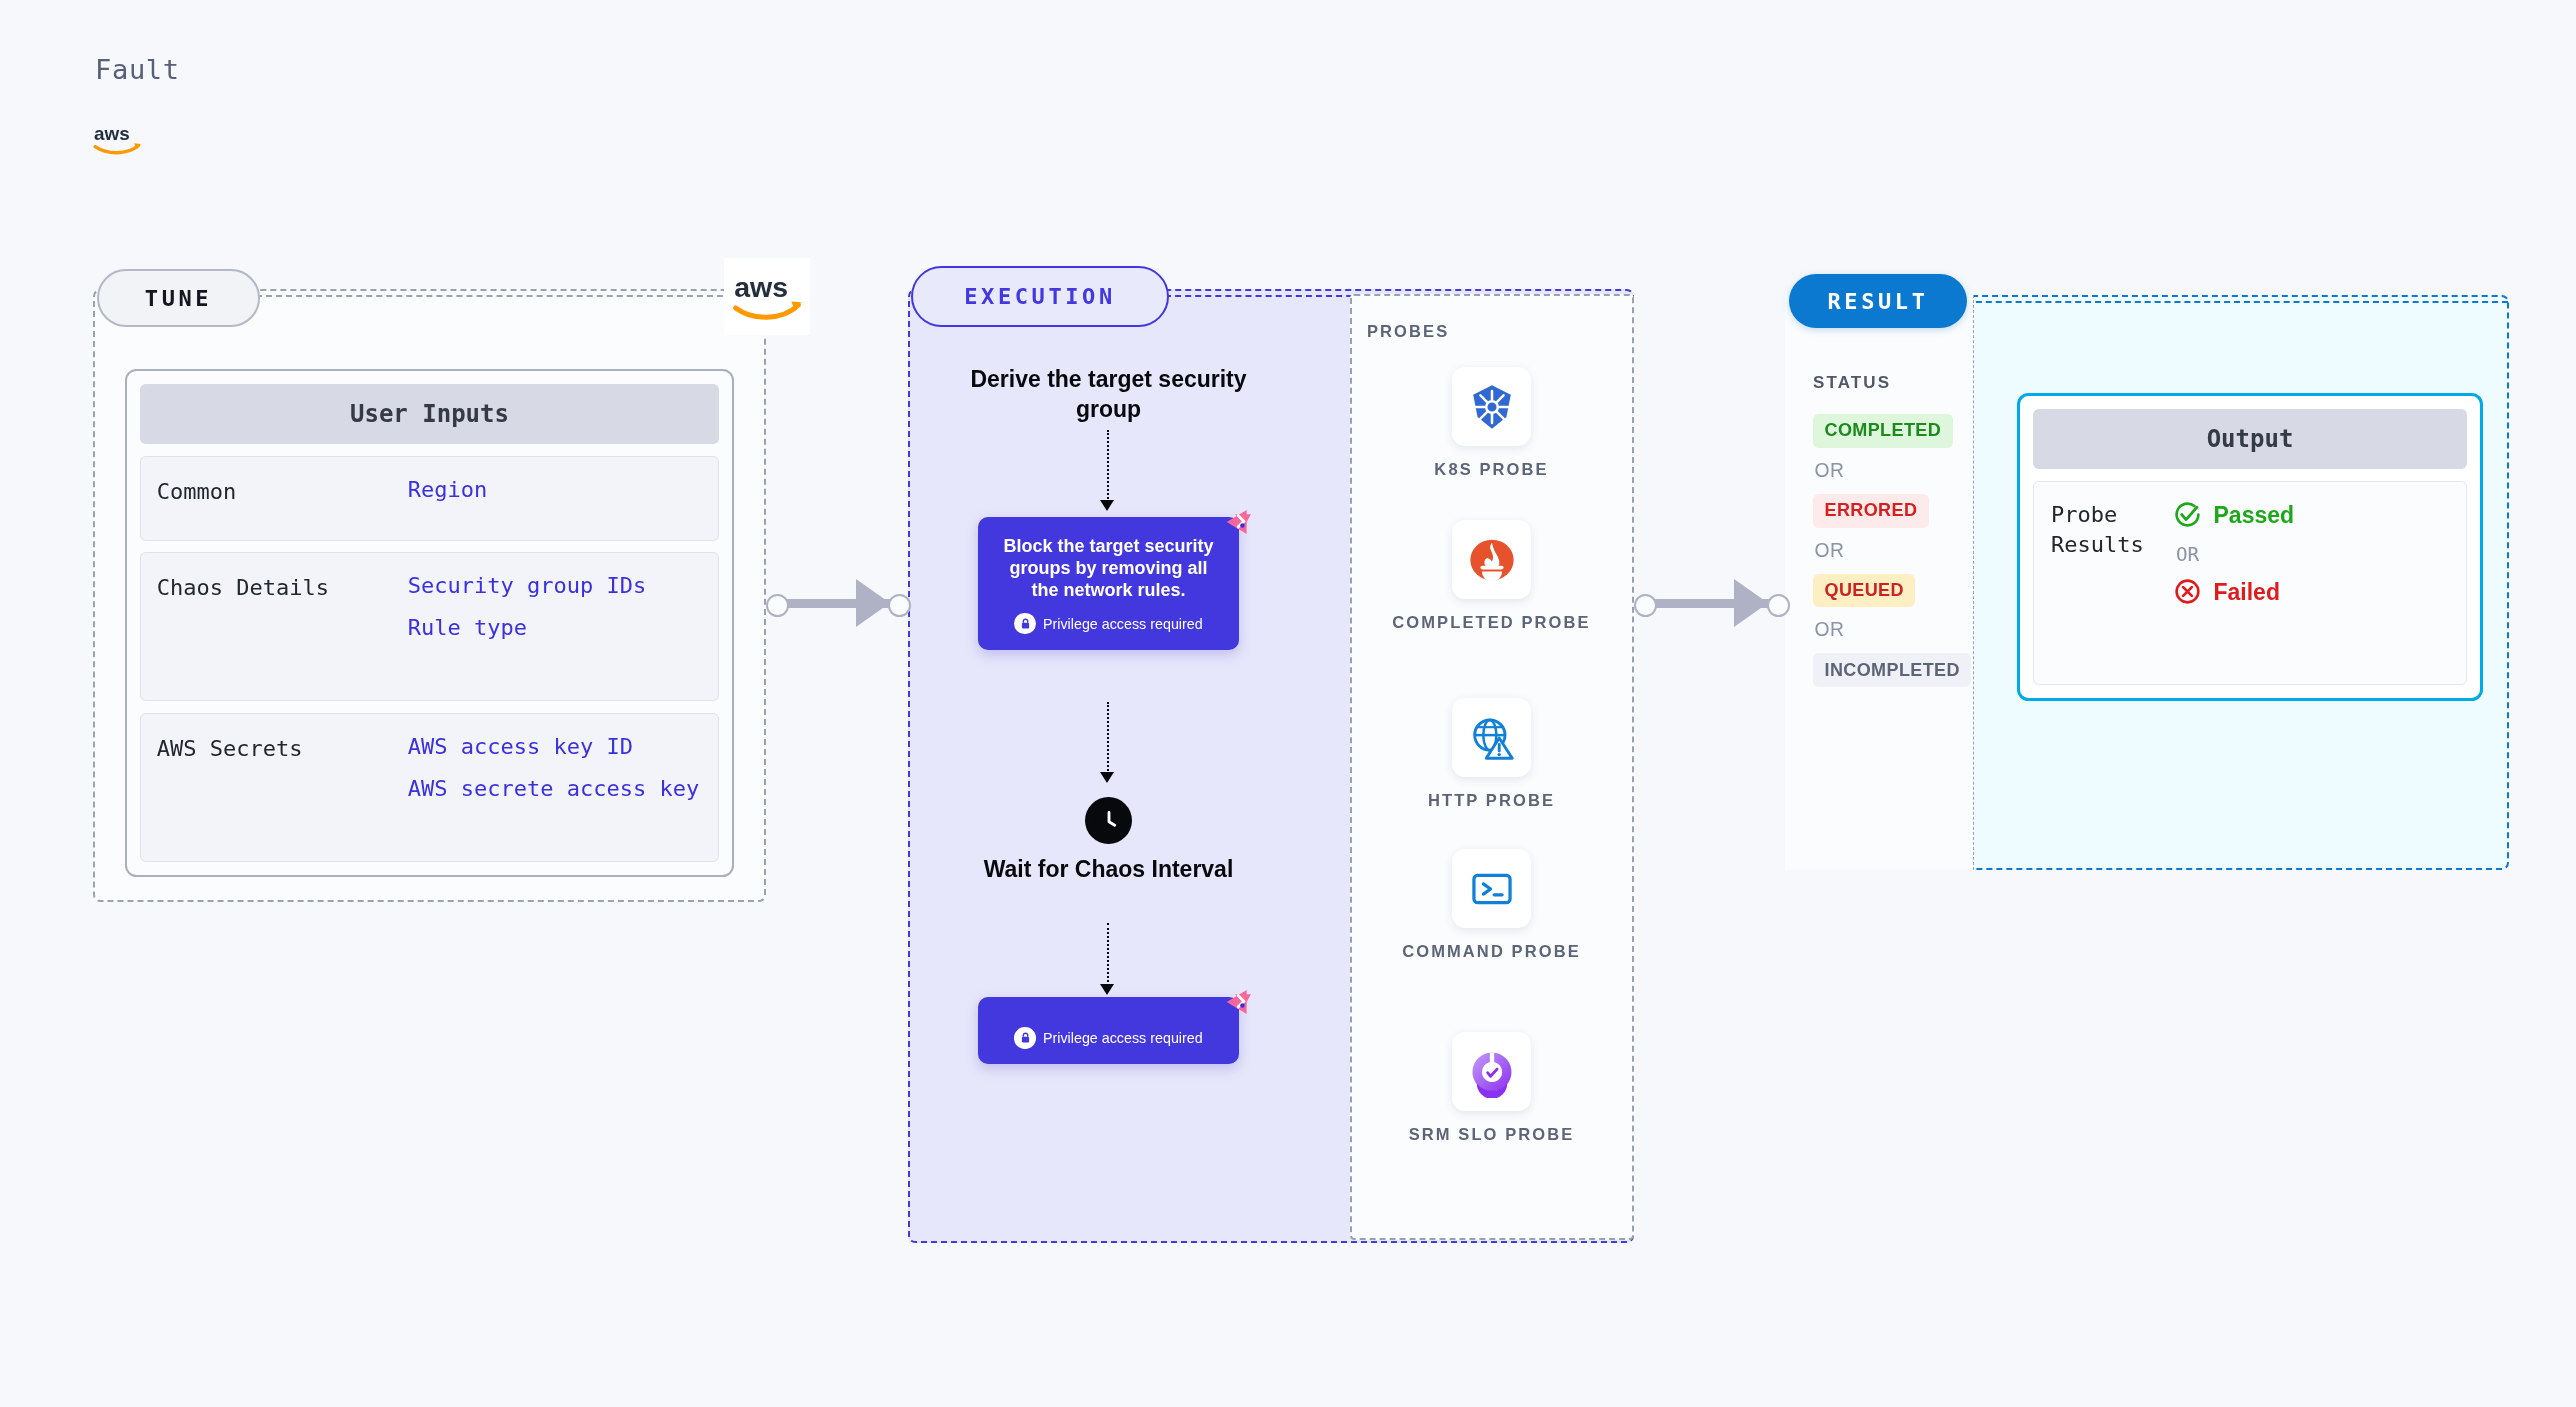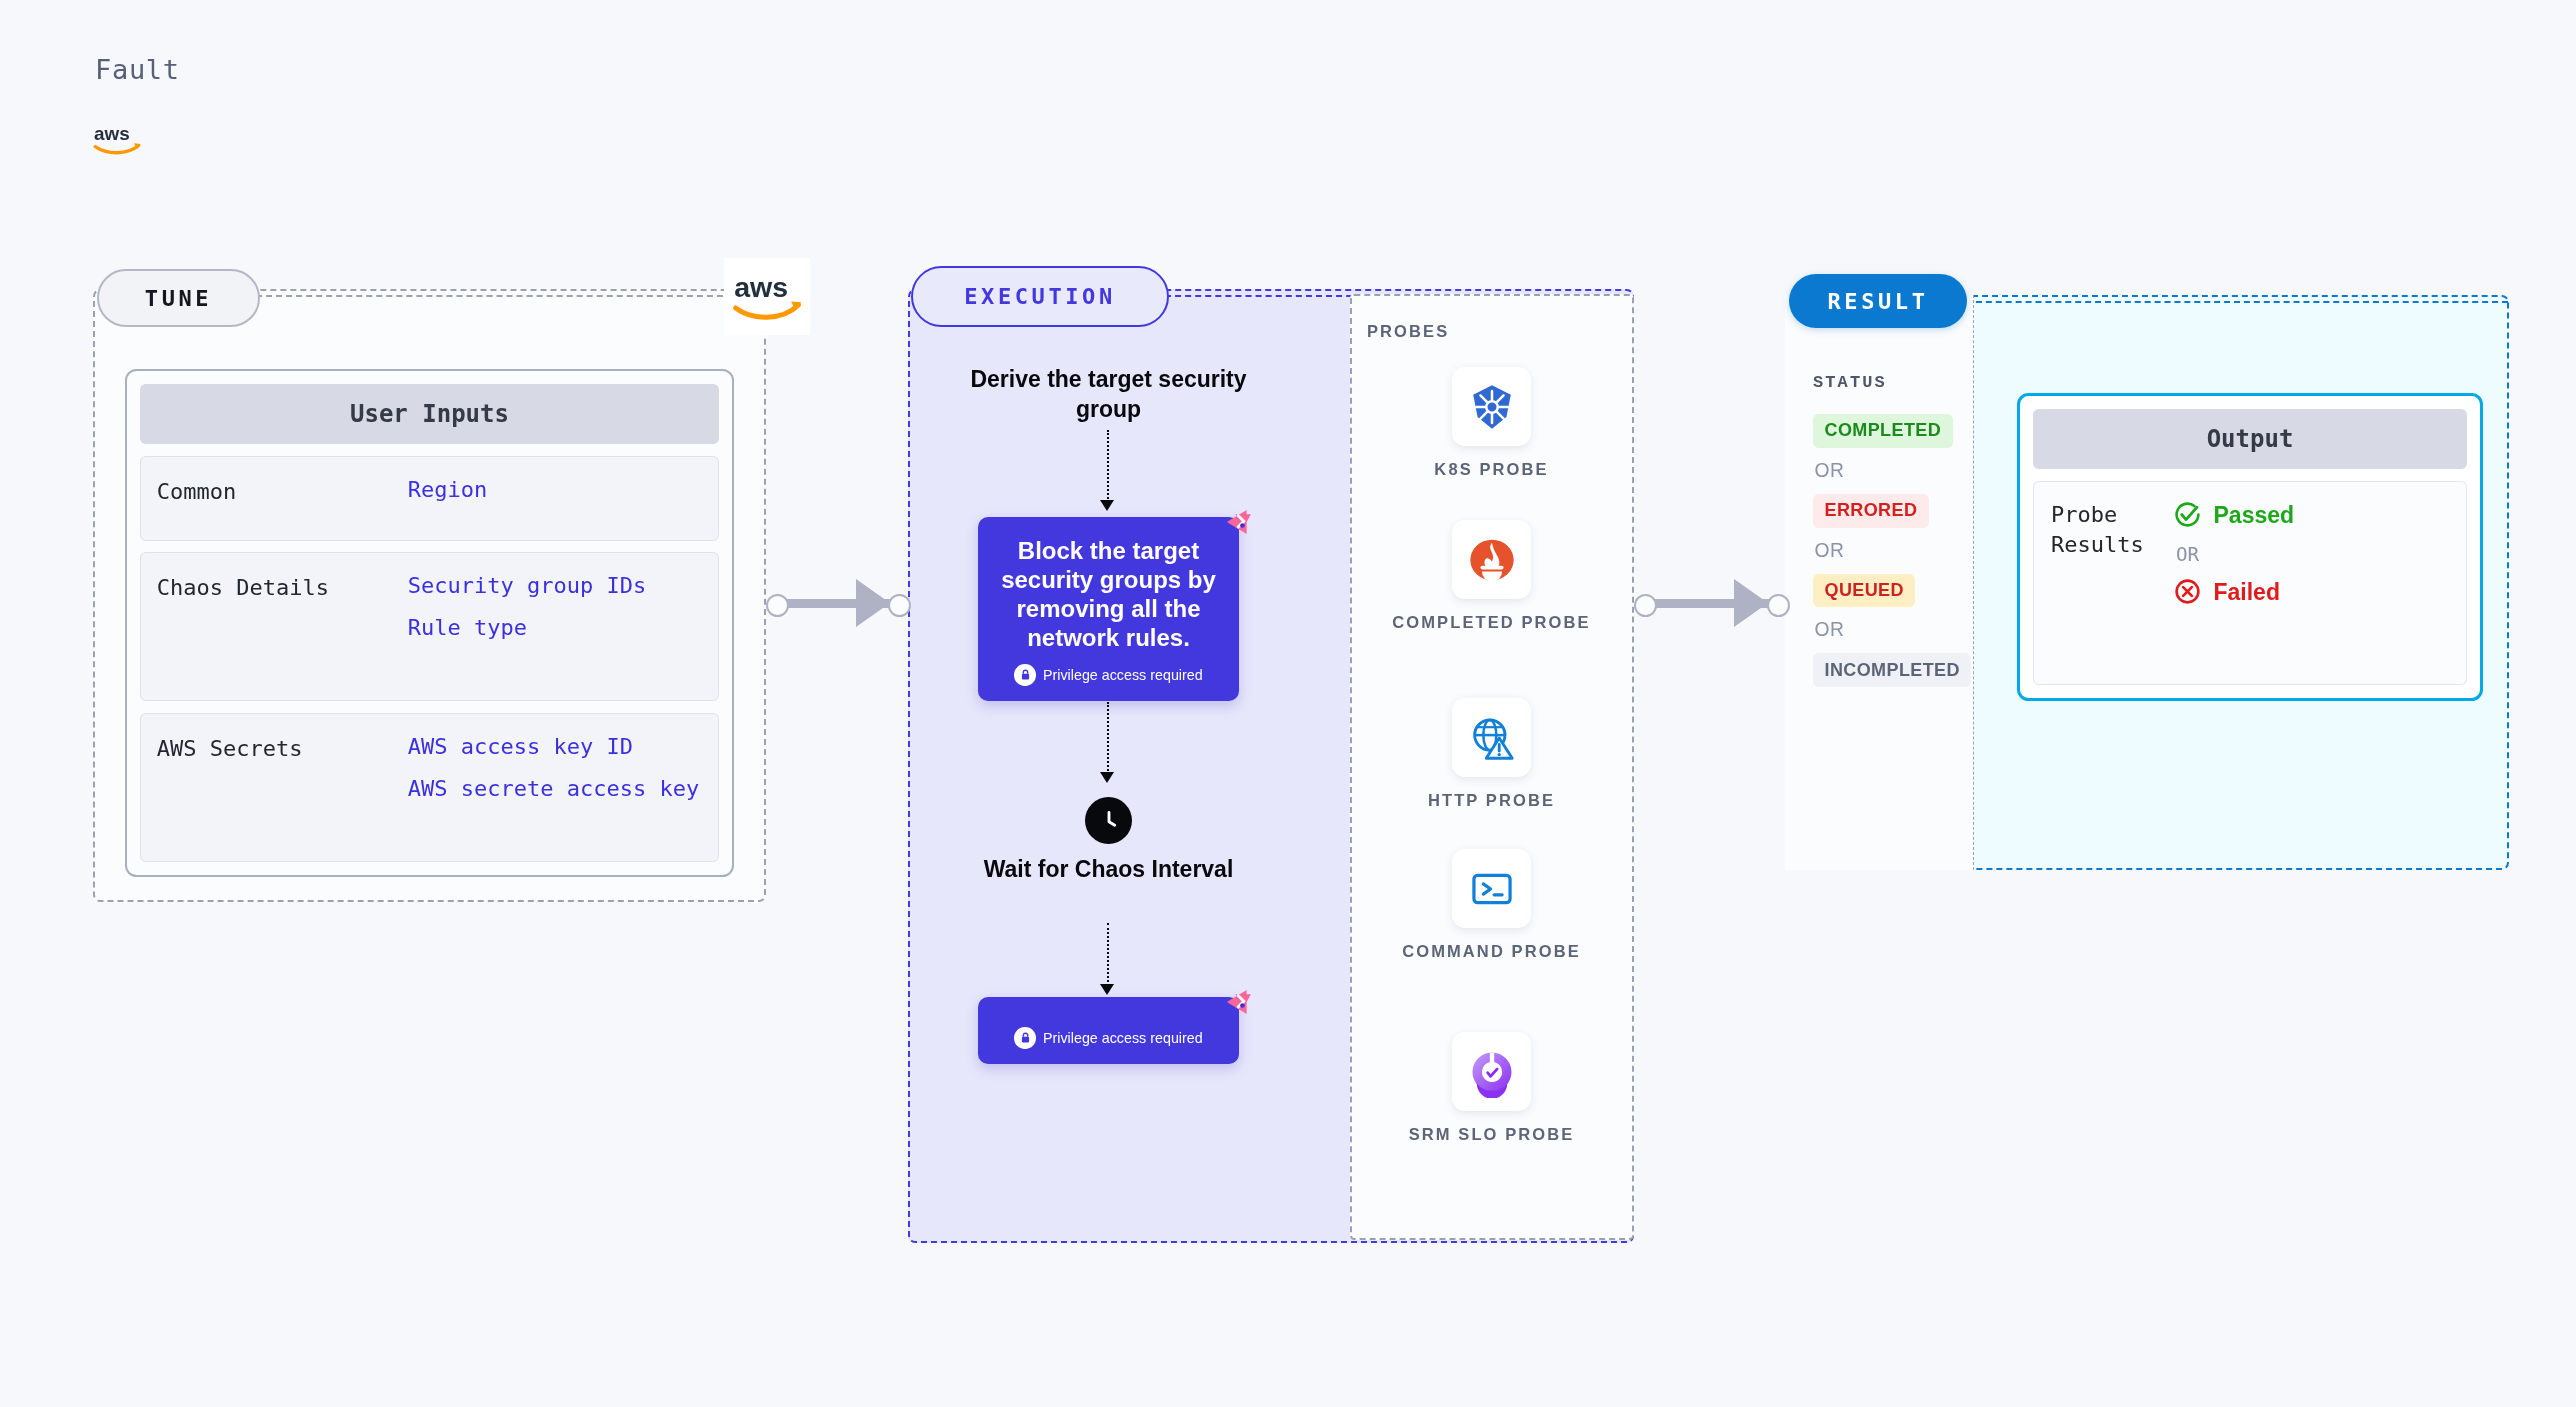--- a/index.html
+++ b/index.html
@@ -225,21 +225,21 @@
     width: 261px;
     box-sizing: border-box;
     background: #4338dd;
     border-radius: 10px;
     padding: 18.6px 17px 15.8px;
     box-shadow: 0 4.3px 13px rgba(55,45,190,0.22);
     color: #ffffff;
     text-align: center;
   }
   .flow-card-title {
-    font-size: 24px;
+    font-size: 18px;
     font-weight: 700;
     line-height: 1.22;
   }
   .priv-row {
     margin-top: 11.5px;
     display: flex;
     align-items: center;
     justify-content: center;
     gap: 7.2px;
   }
@@ -311,21 +311,20 @@
     z-index: 2;
   }
   #status-title {
     position: absolute;
     left: 1813px; top: 373px;
     font-size: 17px;
     font-weight: 700;
     letter-spacing: 2.1px;
     color: #4f5769;
     z-index: 4;
-    font-family: Liberation Mono, monospace;
   }
   .status-list {
     position: absolute;
     left: 1813px; top: 414px;
     z-index: 4;
     display: flex;
     flex-direction: column;
     align-items: flex-start;
   }
   .status-chip {

